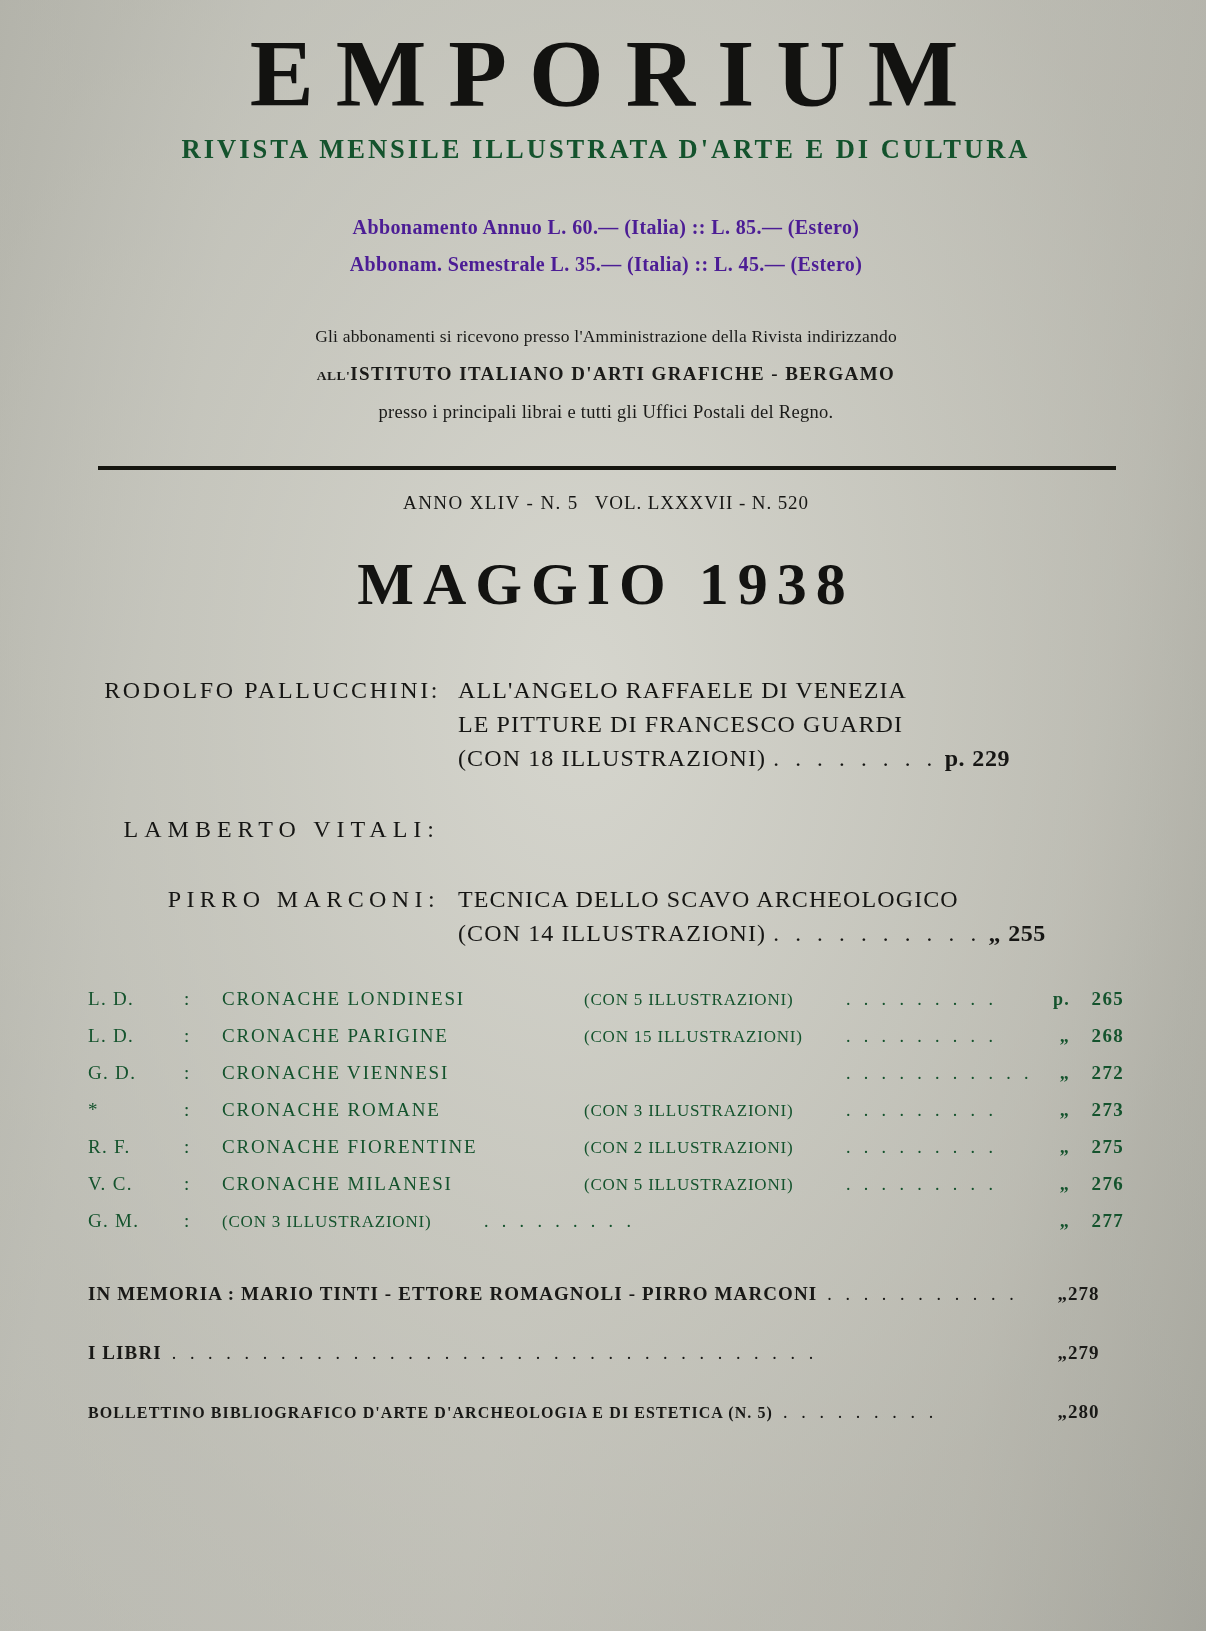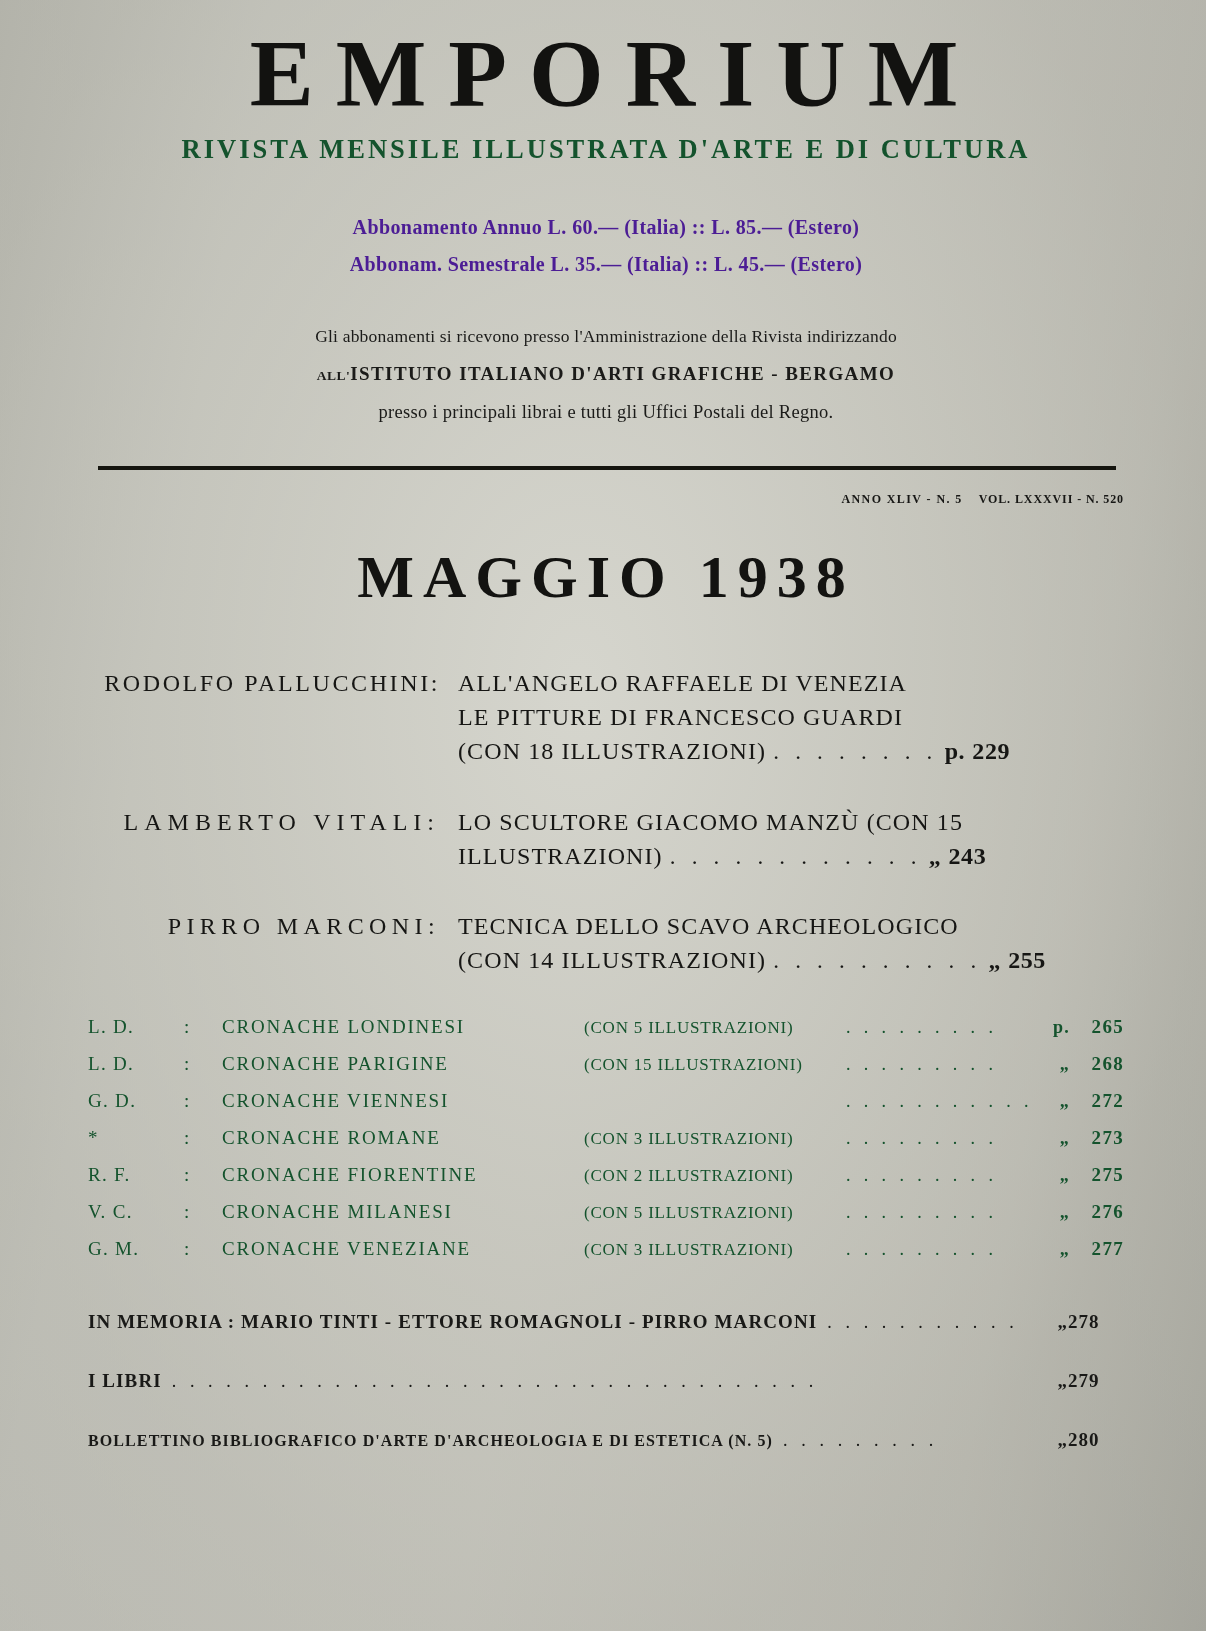--- a/index.html
+++ b/index.html
@@ -89,24 +89,24 @@
 
   .rule {
     margin: 34px 8px 0 10px;
     height: 4px;
     background: #15150f;
   }
 
   .issue-line {
     margin-top: 22px;
     display: flex;
-    justify-content: flex-end;
+    justify-content: center;
     align-items: baseline;
-    font-size: 12px;
-    font-weight: 700;
+    font-size: 19px;
+    font-weight: 400;
     letter-spacing: 1.4px;
     color: #171715;
   }
   .issue-line .right { letter-spacing: 0.9px; margin-left: 16px; }
 
   .date {
     margin-top: 36px;
     text-align: center;
     font-size: 60px;
     font-weight: 700;
@@ -284,29 +284,20 @@
             <span>(CON 18 ILLUSTRAZIONI)</span>
             <span class="dots">. . . . . . . .</span>
             <span class="pg">p.</span>
             <span class="pg">229</span>
           </span>
         </div>
       </div>
 
       <div class="article">
         <div class="author a-sp2">LAMBERTO VITALI:</div>
-        <div class="body">
-          <span class="ln">LO  SCULTORE  GIACOMO  MANZÙ  (CON  15</span>
-          <span class="ln">
-            <span>ILLUSTRAZIONI)</span>
-            <span class="dots">. . . . . . . . . . . .</span>
-            <span class="pg">„</span>
-            <span class="pg">243</span>
-          </span>
-        </div>
       </div>
 
       <div class="article">
         <div class="author a-sp3">PIRRO MARCONI:</div>
         <div class="body">
           <span class="ln">TECNICA DELLO SCAVO ARCHEOLOGICO</span>
           <span class="ln">
             <span>(CON 14 ILLUSTRAZIONI)</span>
             <span class="dots">. . . . . . . . . .</span>
             <span class="pg">„</span>
@@ -375,21 +366,20 @@
         <span class="name">CRONACHE  MILANESI</span>
         <span class="ill">(CON 5 ILLUSTRAZIONI)</span>
         <span class="lead">. . . . . . . . .</span>
         <span class="mark">„</span>
         <span class="num">276</span>
       </div>
 
       <div class="chron-row">
         <span class="init">G. M.</span>
         <span class="colon">:</span>
-        <span class="name">CRONACHE  VENEZIANE</span>
         <span class="ill">(CON 3 ILLUSTRAZIONI)</span>
         <span class="lead">. . . . . . . . .</span>
         <span class="mark">„</span>
         <span class="num">277</span>
       </div>
 
     </div>
 
     <div class="footers">
 

